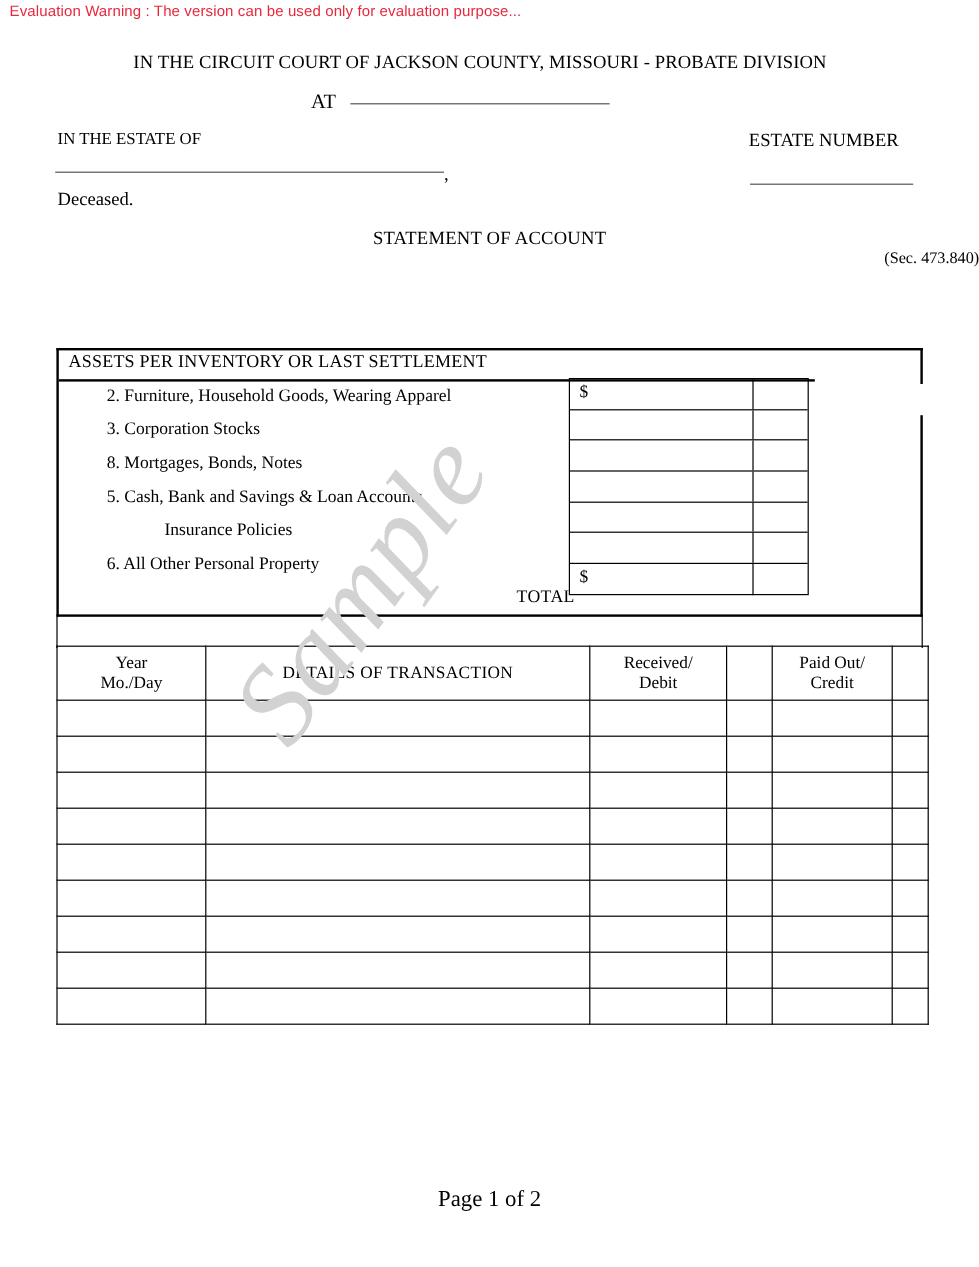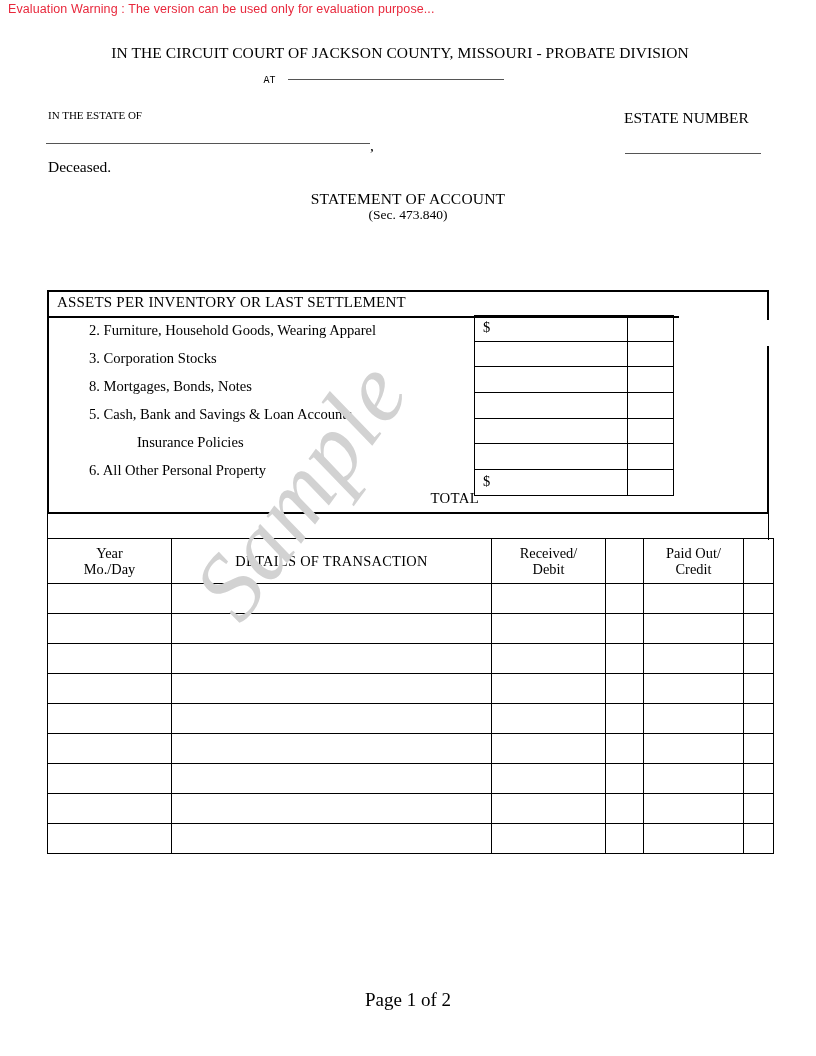--- a/index.html
+++ b/index.html
@@ -62,38 +62,37 @@
     font-size: 15.5px;
     letter-spacing: 0.1px;
   }
 
   .at-line-row {
     position: absolute;
     left: 0;
     top: 75px;
     width: 767px;
     text-align: center;
-    font-size: 10px;
-    font-family: Liberation Mono, monospace;
+    font-size: 17px;
   }
   .at-label { display: inline-block; vertical-align: baseline; }
   .at-rule {
     display: inline-block;
     width: 216px;
     border-bottom: 1.6px solid #555;
     margin-left: 12px;
     vertical-align: 3px;
     height: 1px;
   }
 
   .estate-of {
     position: absolute;
     left: 48px;
     top: 109px;
-    font-size: 11px;
+    font-size: 14px;
   }
   .estate-number {
     position: absolute;
     left: 624px;
     top: 109px;
     font-size: 15.5px;
   }
 
   .name-rule {
     position: absolute;
@@ -131,21 +130,21 @@
     width: 816px;
     text-align: center;
     font-size: 15.5px;
     letter-spacing: 0.2px;
   }
   .stmt-sec {
     position: absolute;
     left: 0;
     top: 207px;
     width: 816px;
-    text-align: center;
+    text-align: right;
     font-size: 13.5px;
   }
 
   .intro {
     position: absolute;
     left: 47px;
     top: 237px;
     width: 724px;
     font-size: 14.6px;
     line-height: 17.5px;

